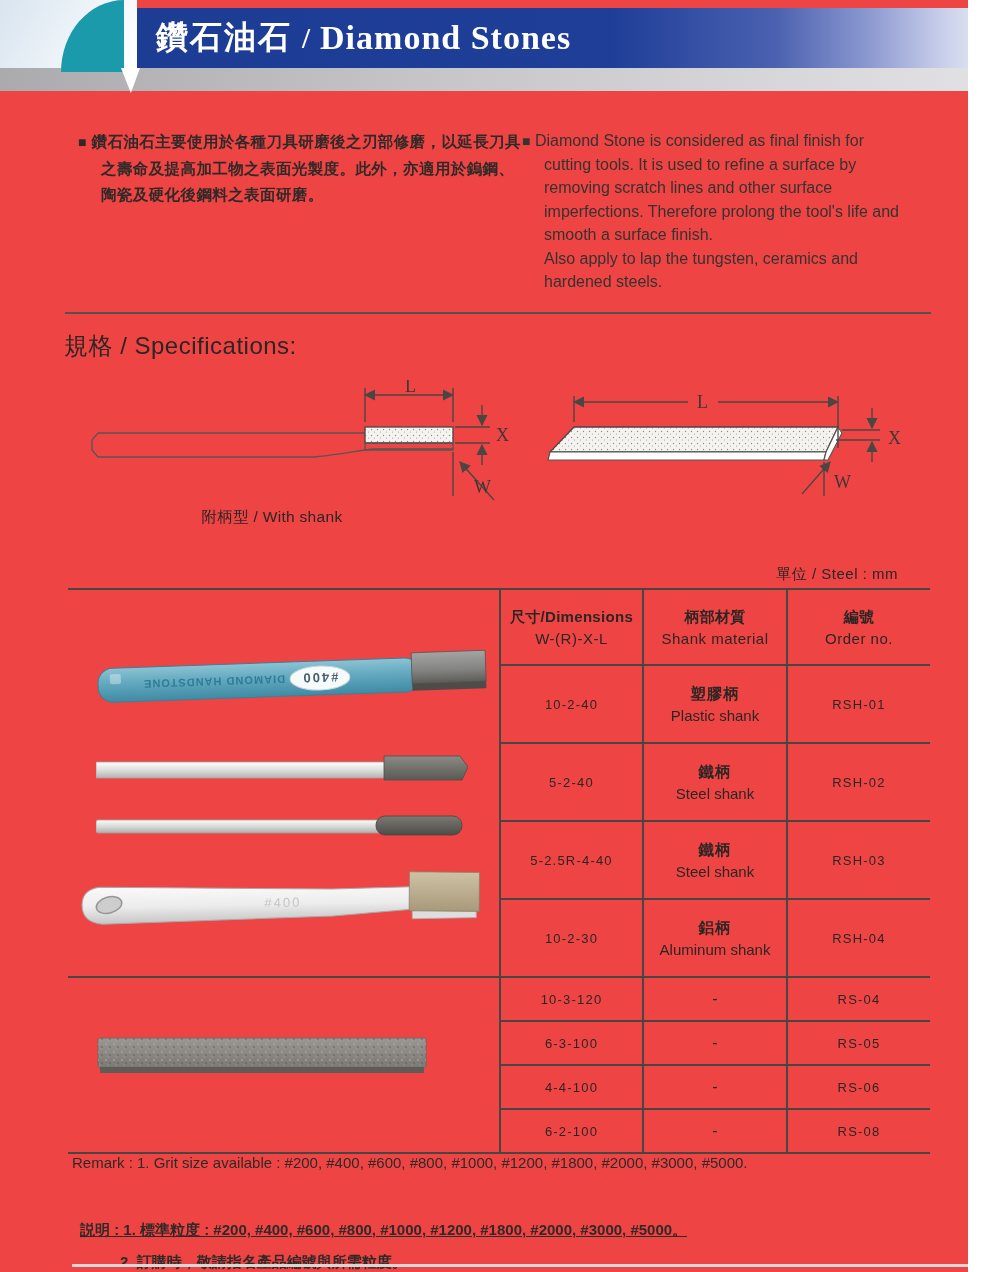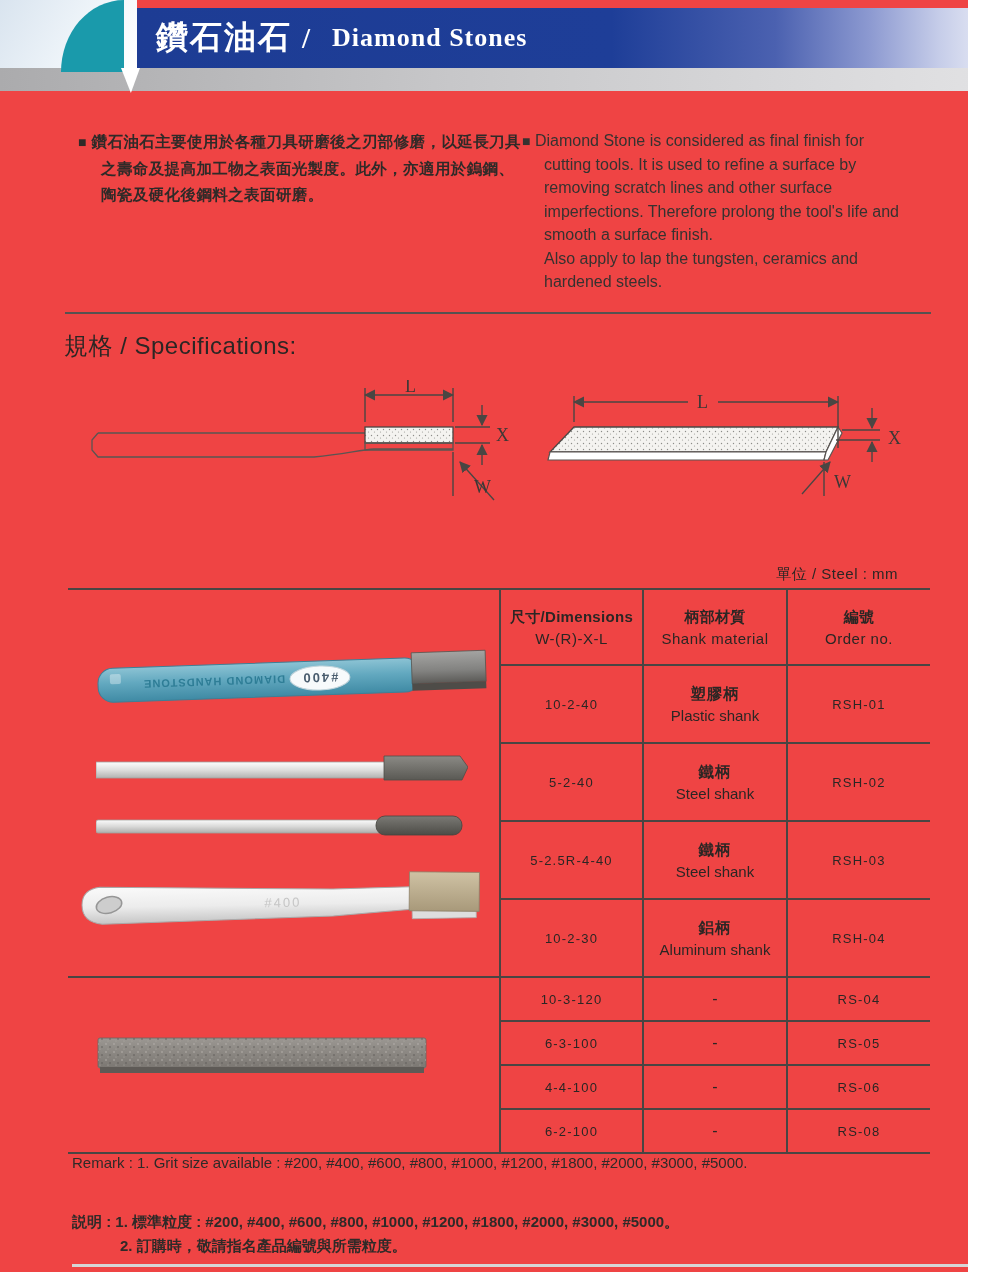--- a/index.html
+++ b/index.html
@@ -13,21 +13,21 @@
     background:linear-gradient(to right,#ababad 0%,#c7c7c9 45%,#e2e2e4 100%);}
   .blue-band{position:absolute;left:137px;top:8px;width:863px;height:60px;
     background:linear-gradient(to right,#1d3c94 0%,#1e3e98 55%,#4b61b0 74%,#8d9ad1 85%,#c6cde9 93%,#eef0f8 100%);}
   .teal-quarter{position:absolute;left:61px;top:0;width:63px;height:72px;background:#1a9aab;
     border-top-left-radius:100% 100%;}
   .white-notch{position:absolute;left:121px;top:68px;width:19px;height:25px;background:#ffffff;
     clip-path:polygon(0 0,100% 0,52% 100%);}
   .header-title{position:absolute;left:156px;top:8px;height:60px;display:flex;align-items:center;gap:10px;color:#fff;}
   .title-zh{font-size:32px;font-weight:bold;letter-spacing:2px;}
   .title-sep{font-family:"Liberation Serif","DejaVu Serif",serif;font-size:29px;font-weight:bold;}
-  .title-en{font-family:"Liberation Serif","DejaVu Serif",serif;font-size:26px;font-weight:bold;letter-spacing:1px;margin-left:12px;}
+  .title-en{font-family:"Liberation Serif","DejaVu Serif",serif;font-size:34px;font-weight:bold;letter-spacing:1px;}
 
   
   .intro-zh{position:absolute;left:78px;top:129px;width:425px;font-size:15.5px;font-weight:bold;
     line-height:1.72;letter-spacing:0.4px;padding-left:23px;text-indent:-23px;color:#2f2a28;}
   .intro-en{position:absolute;left:506px;top:129px;width:392px;font-size:16px;line-height:1.47;color:#363230;margin-left:16px;}
   .intro-en .p1{padding-left:22px;text-indent:-22px;margin:0;}
   .intro-en .p2{padding-left:22px;margin:0;}
   .bullet{font-size:14px;}
 
   
@@ -150,20 +150,21 @@
     <line class="dline" x1="296" y1="52" x2="340" y2="52"></line>
     <line class="dline" x1="332" y1="20" x2="332" y2="40" marker-end="url(#ah2)"></line>
     <line class="dline" x1="332" y1="74" x2="332" y2="54" marker-end="url(#ah2)"></line>
     <text class="dimtext" x="348" y="56">X</text>
 
     <line class="dline" x1="284" y1="74" x2="284" y2="108"></line>
     <line class="dline" x1="262" y1="106" x2="290" y2="74" marker-end="url(#ah2)"></line>
     <text class="dimtext" x="294" y="100">W</text>
   </svg>
 
+  <div class="caption1">附柄型 / With shank</div>
   <div class="unit-label">單位 / Steel : mm</div>
 
   <table class="spec-table">
     <colgroup>
         <col class="c-photo">
         <col class="c-dims">
         <col class="c-mat">
         <col class="c-ord">
       </colgroup>
     <tbody>
@@ -334,18 +335,18 @@
       <td>-</td>
       <td class="ord-val no-r">RS-08</td>
     </tr>
     </tbody>
   </table>
 
   <div class="remark-en">
     <p style="margin:0;"><span>Remark : </span><span>1. Grit size available : #200, #400, #600, #800, #1000, #1200, #1800, #2000, #3000, #5000.</span></p>
   </div>
   <div class="remark-zh">
-    <p style="margin:0;"><span>説明 : </span><span>1. 標準粒度 : #200, #400, #600, #800, #1000, #1200, #1800, #2000, #3000, #5000。</span></p>
+    <p style="margin:8px;text-decoration:underline;"><span>説明 : </span><span>1. 標準粒度 : #200, #400, #600, #800, #1000, #1200, #1800, #2000, #3000, #5000。</span></p>
     <p class="cont" style="margin:0;">2. 訂購時，敬請指名產品編號與所需粒度。</p>
   </div>
 
   <div class="bottom-line"></div>
 </div>
 
 </body></html>

